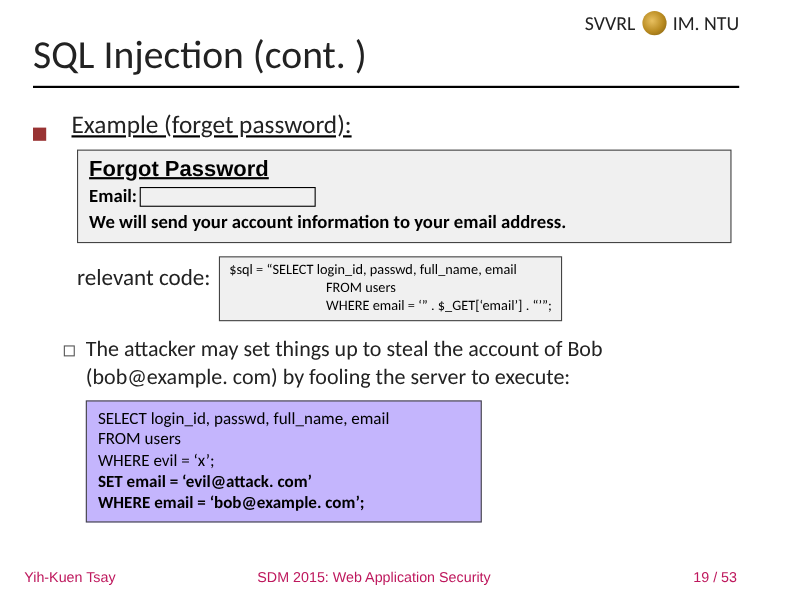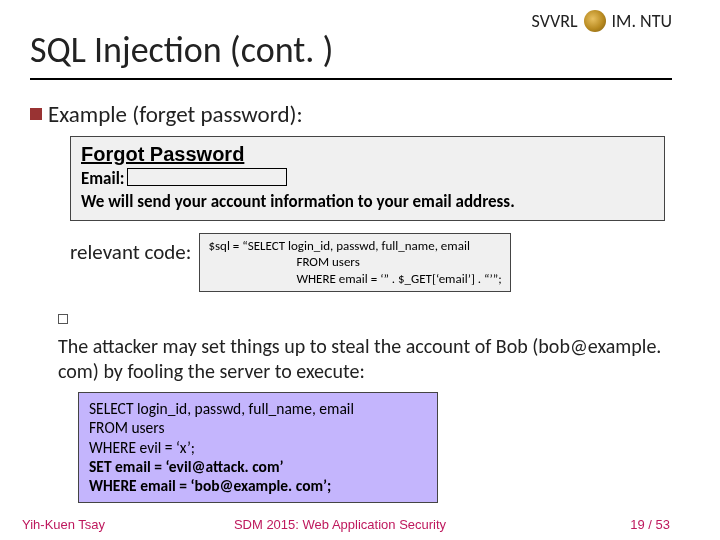--- a/index.html
+++ b/index.html
@@ -8,37 +8,37 @@
 
   .header-right { position: absolute; top: 10px; right: 20px; display: flex; align-items: center; gap: 6px; }
   .header-right .lab { font-size: 18px; color: #222; }
   .header-right .logo { width: 22px; height: 22px; border-radius: 50%; background: radial-gradient(circle at 40% 40%, #e8c060 0%, #b88a20 55%, #7a5a10 100%); display:inline-block; }
 
   .title { position: absolute; top: 28px; left: 30px; font-size: 36px; font-weight: 400; color: #222; }
   .title-rule { position: absolute; top: 78px; left: 30px; right: 20px; height: 2px; background: #000; }
 
   .body { position: absolute; top: 90px; left: 30px; right: 20px; }
 
-  .bullet { display: flex; align-items: flex-start; gap: 6px; margin-top: 10px; }
+  .bullet { display: flex; align-items: flex-end; gap: 23px; margin-top: 10px; text-decoration: underline; }
   .bullet .sq { width: 12px; height: 12px; background: #993333; margin-top: 8px; flex: none; }
   .bullet .txt { font-size: 23px; color: #222; }
 
   .formbox { margin: 8px 0 0 40px; width: 595px; border: 1px solid #444; background: #f0f0f0; padding: 6px 10px 8px 10px; }
   .formbox .fp-title { font-weight: 700; font-size: 20px; text-decoration: underline; font-family: Arial, sans-serif; }
-  .formbox .row-email { display: flex; align-items: flex-start; gap: 2px; margin-top: 2px; font-size: 17px; }
+  .formbox .row-email { display: flex; align-items: center; gap: 2px; margin-top: 2px; font-size: 17px; }
   .formbox .row-email .lbl { font-weight: 700; }
   .formbox .row-email .field { width: 160px; height: 18px; border: 1px solid #000; background: #f0f0f0; }
   .formbox .info { font-weight: 700; font-size: 17px; margin-top: 2px; }
 
   .relcode-row { display: flex; align-items: flex-start; gap: 8px; margin: 12px 0 0 40px; }
   .relcode-row .lbl { font-size: 21px; color: #222; padding-top: 6px; }
   .codebox-sm { border: 1px solid #444; background: #f0f0f0; padding: 4px 8px; font-size: 13px; line-height: 1.25; font-family: Calibri, Arial, sans-serif; }
   .codebox-sm .indent { padding-left: 88px; display:block; }
 
-  .sub-bullet { display: flex; align-items: flex-start; gap: 10px; margin: 14px 0 0 28px; flex-direction: column; }
+  .sub-bullet { display: flex; align-items: flex-start; gap: 10px; margin: 14px 0 0 28px; }
   .sub-bullet .sq { width: 10px; height: 10px; border: 1px solid #555; background: transparent; margin-top: 8px; flex: none; }
   .sub-bullet .txt { font-size: 20px; color: #222; line-height: 1.25; }
 
   .codebox-lg { margin: 8px 0 0 48px; width: 360px; border: 1px solid #444; background: #c4b5fd; padding: 6px 10px; font-size: 15.5px; line-height: 1.25; font-family: Calibri, Arial, sans-serif; }
   .codebox-lg div { white-space: pre; }
   .codebox-lg .bold { font-weight: 700; }
 
   .footer { position: absolute; left: 0; right: 0; bottom: 6px; height: 20px; display: flex; justify-content: space-between; align-items: center; padding: 0 22px; font-size: 13px; color: #be185d; font-family: Arial, sans-serif; }
   .footer .center { position: absolute; left: 0; right: 12px; text-align: center; pointer-events: none; }
 </style>

